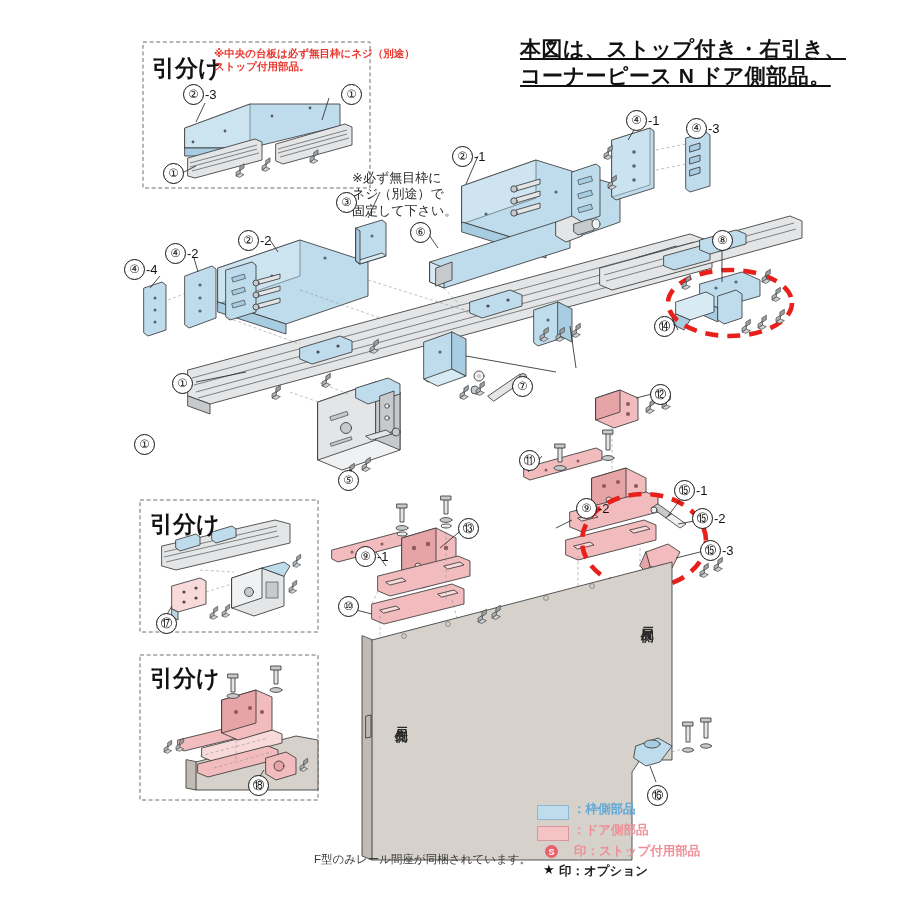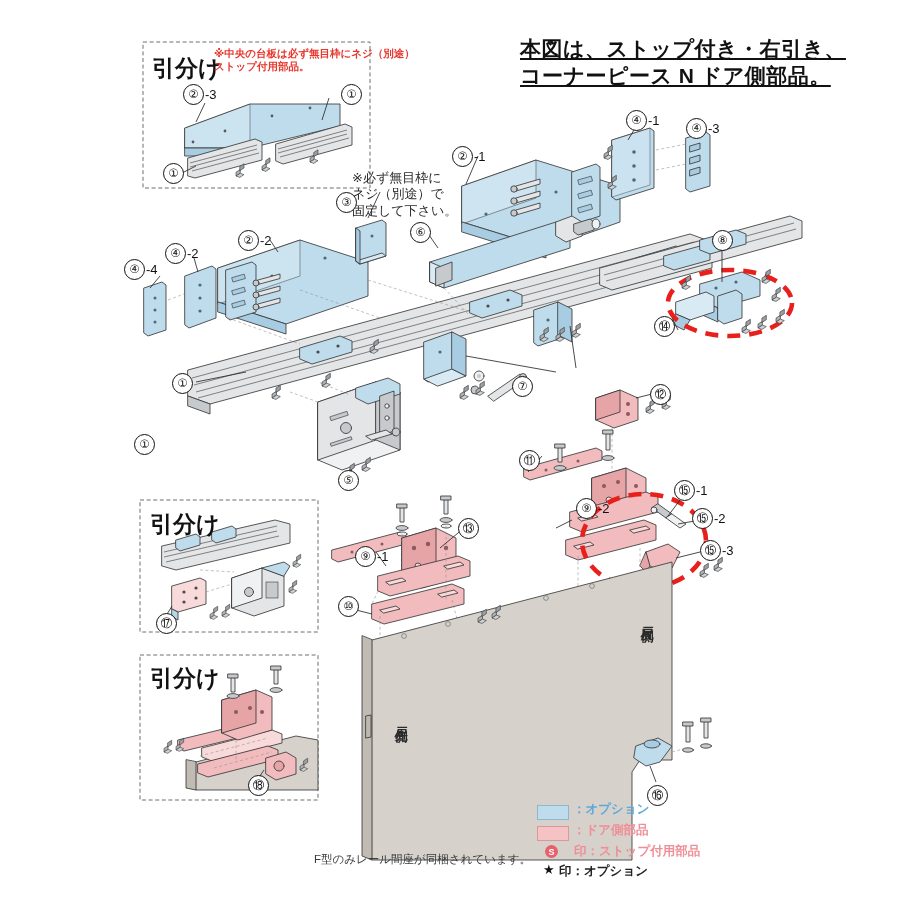--- a/index.html
+++ b/index.html
@@ -620,21 +620,21 @@
       <span class="num">⑯</span>
     </div>
   <div class="callout" style="left:156px;top:613px;">
       <span class="num">⑰</span>
     </div>
   <div class="callout" style="left:248px;top:775px;">
       <span class="num">⑱</span>
     </div>
 
   <div class="legendSwatch" style="left:537px;top:805px;background:#bfdcec;border-color:#8fb7cf;"></div>
-  <div class="txt legendTxt legBlue" style="left:573px;top:801px;">：オプション</div>
+  <div class="txt legendTxt legBlue" style="left:573px;top:801px;">：枠側部品</div>
 
   <div class="legendSwatch" style="left:537px;top:826px;background:#f5c3c3;border-color:#d9999b;"></div>
   <div class="txt legendTxt legPink" style="left:573px;top:822px;">：ドア側部品</div>
 
   <div class="sMark" style="left:545px;top:845px;">S</div>
   <div class="txt legendTxt legStop" style="left:561px;top:843px;padding-left:13px;">印：ストップ付用部品</div>
 
   <div class="starMark" style="left:543px;top:862px;">★</div>
   <div class="txt legendTxt legOpt" style="left:559px;top:863px;">印：オプション</div>
 

